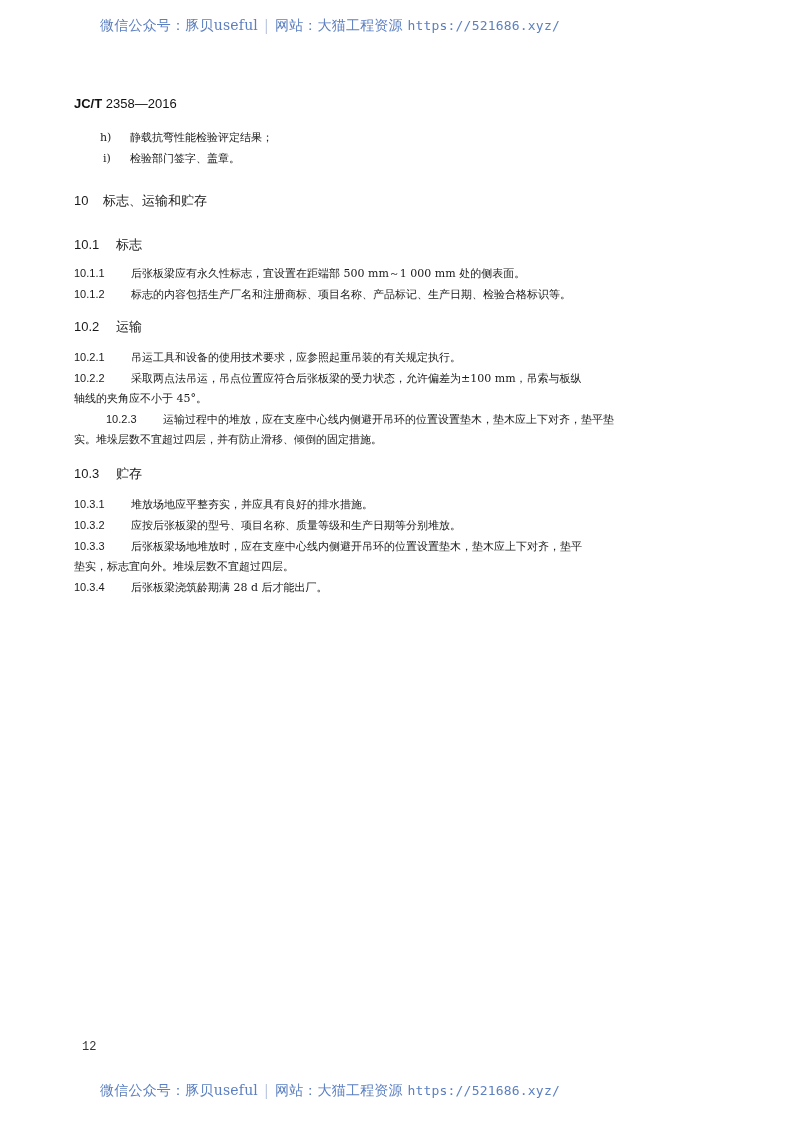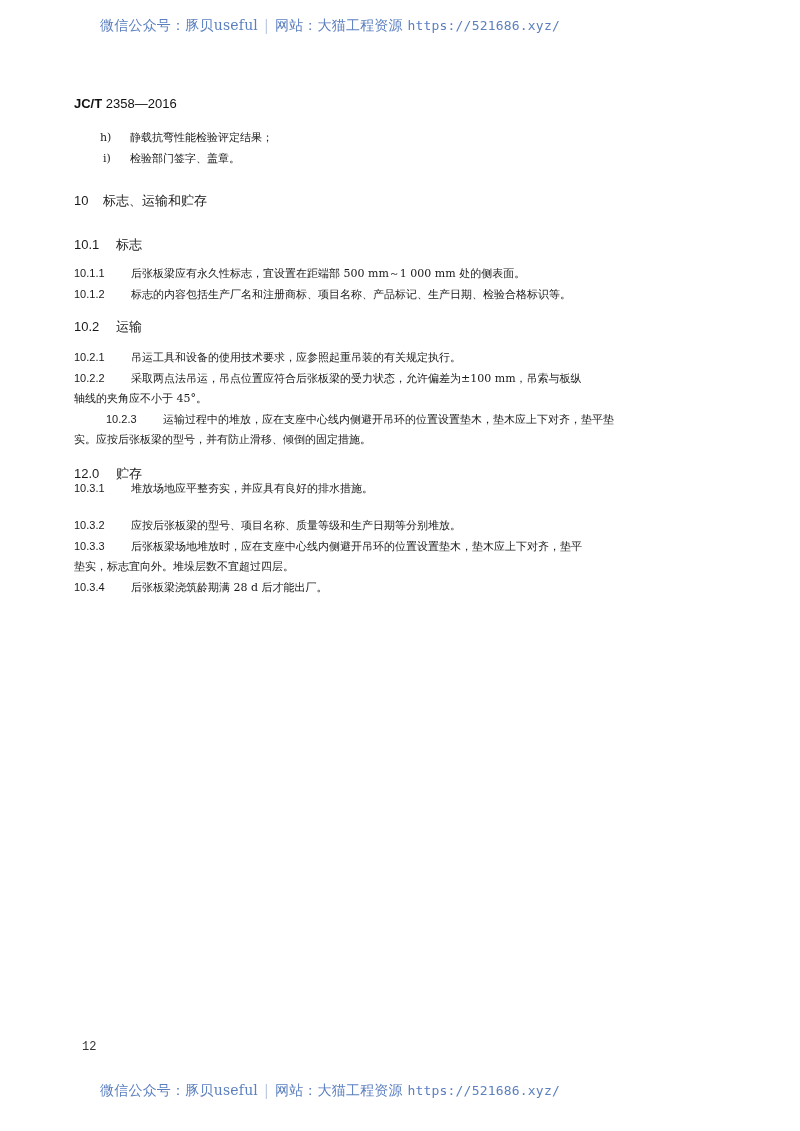--- a/index.html
+++ b/index.html
@@ -62,27 +62,27 @@
 <div class="line" style="left:74px; top:370px;">
   <span class="clause-no" style="width:57px;">10.2.2</span><span>采取两点法吊运，吊点位置应符合后张板梁的受力状态，允许偏差为±100 mm，吊索与板纵</span>
 </div>
 <div class="line" style="left:74px; top:390px;">
   <span>轴线的夹角应不小于 45°。</span>
 </div>
 <div class="line" style="left:74px; top:411px;margin-left:32px;">
   <span class="clause-no" style="width:57px;">10.2.3</span><span>运输过程中的堆放，应在支座中心线内侧避开吊环的位置设置垫木，垫木应上下对齐，垫平垫</span>
 </div>
 <div class="line" style="left:74px; top:431px;">
-  <span>实。应按后张板梁的型号，并有防止滑移、倾倒的固定措施。</span>
+  <span>实。堆垛层数不宜超过四层，并有防止滑移、倾倒的固定措施。</span>
 </div>
 
 <div class="line heading" style="left:74px; top:465px;">
-  <span class="no" style="width:42px;">12.0</span><span>贮存</span>
+  <span class="no" style="width:42px;">10.3</span><span>贮存</span>
 </div>
-<div class="line" style="left:74px; top:480px;">
+<div class="line" style="left:74px; top:496px;">
   <span class="clause-no" style="width:57px;">10.3.1</span><span>堆放场地应平整夯实，并应具有良好的排水措施。</span>
 </div>
 <div class="line" style="left:74px; top:517px;">
   <span class="clause-no" style="width:57px;">10.3.2</span><span>应按后张板梁的型号、项目名称、质量等级和生产日期等分别堆放。</span>
 </div>
 <div class="line" style="left:74px; top:538px;">
   <span class="clause-no" style="width:57px;">10.3.3</span><span>后张板梁场地堆放时，应在支座中心线内侧避开吊环的位置设置垫木，垫木应上下对齐，垫平</span>
 </div>
 <div class="line" style="left:74px; top:558px;">
   <span>垫实，标志宜向外。堆垛层数不宜超过四层。</span>

